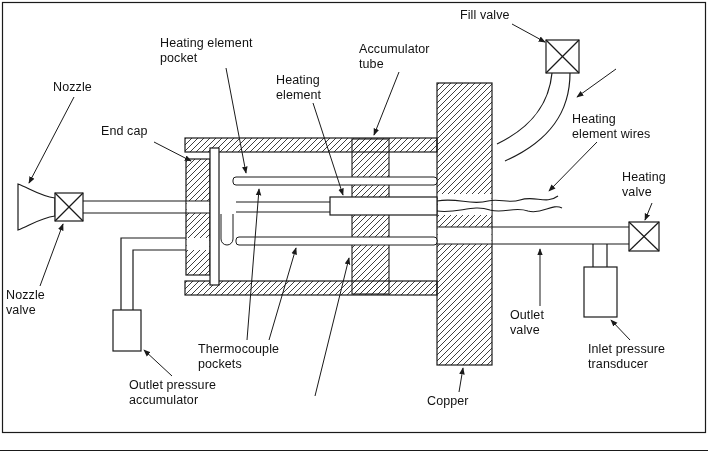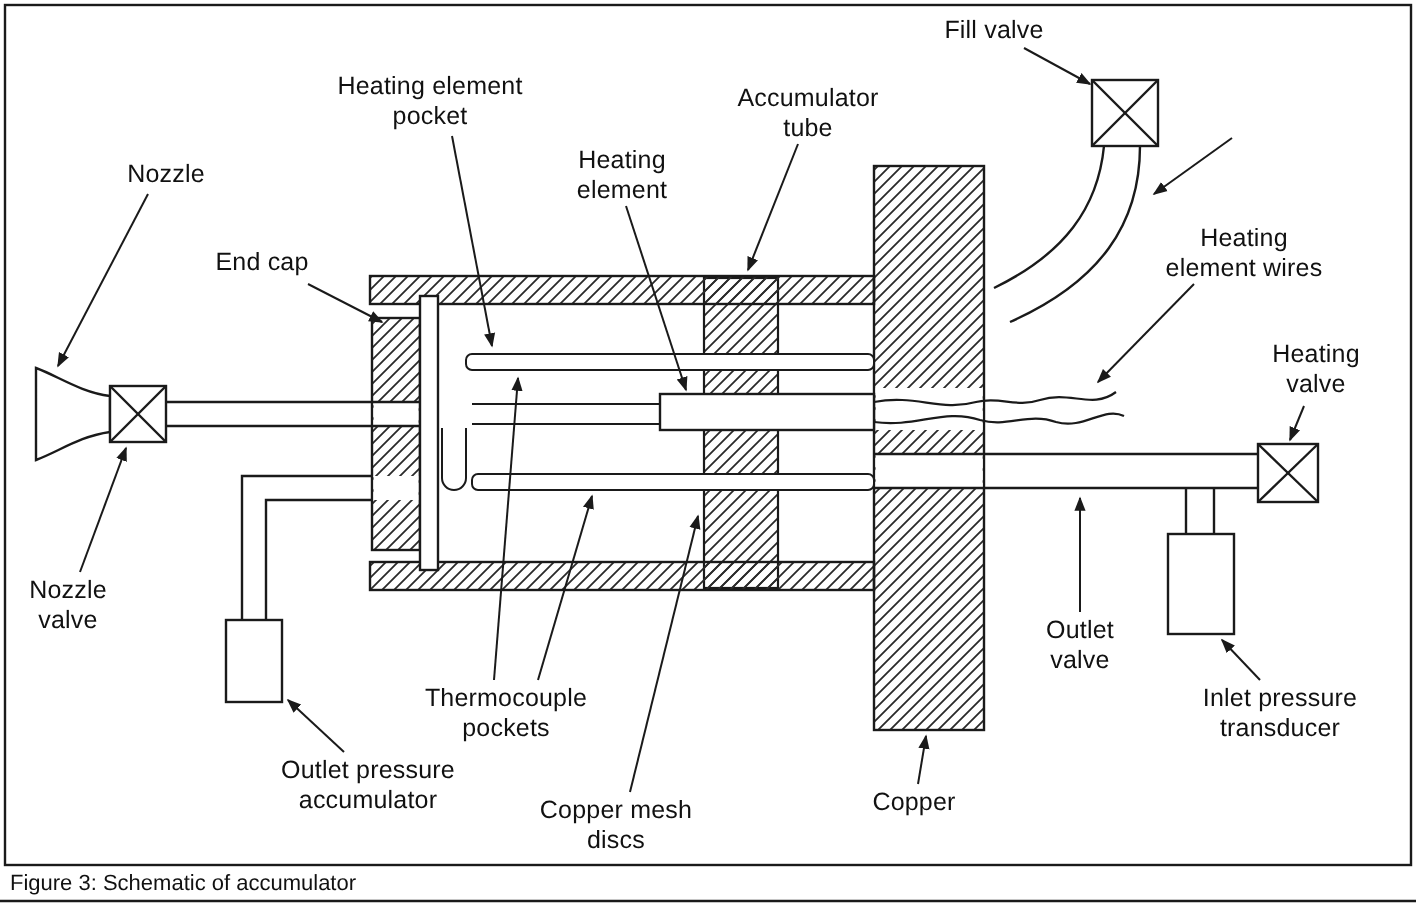--- a/index.html
+++ b/index.html
@@ -1,21 +1,21 @@
 <!DOCTYPE html>
 <html><head>
 <meta charset="utf-8">
 <style>
   * { margin:0; padding:0; box-sizing:border-box; }
   html,body { background:#ffffff; }
   body { font-family:"Liberation Sans", sans-serif; }
   .stage { position:relative; width:708px; height:454px; background:#fff; overflow:hidden; }
   .stage svg { position:absolute; left:0; top:0; }
   .label {
-    position:absolute; text-align:center; font-size:12.5px; line-height:15px;
+    position:absolute; text-align:left; font-size:12.5px; line-height:15px;
     color:#111; white-space:pre-line; letter-spacing:0.1px;
   }
   .caption { position:absolute; left:5px; top:436px; font-size:11px; color:#111; }
 </style>
 </head>
 <body>
 
 <div class="stage">
 
   <svg width="708" height="454" viewBox="0 0 708 454">
@@ -162,18 +162,15 @@
   <div class="label" style="left:6px;   top:288px; width:56px">Nozzle
 valve</div>
   <div class="label" style="left:510px; top:308px; width:60px">Outlet
 valve</div>
   <div class="label" style="left:588px; top:342px; width:104px">Inlet pressure
 transducer</div>
   <div class="label" style="left:198px; top:342px; width:110px">Thermocouple
 pockets</div>
   <div class="label" style="left:129px; top:378px; width:110px">Outlet pressure
 accumulator</div>
-  <div class="label" style="left:258px; top:398px; width:100px">Copper mesh
-discs</div>
   <div class="label" style="left:427px; top:394px; width:60px">Copper</div>
 
-  <div class="caption">Figure 3: Schematic of accumulator</div>
 </div>
 
 </body></html>

